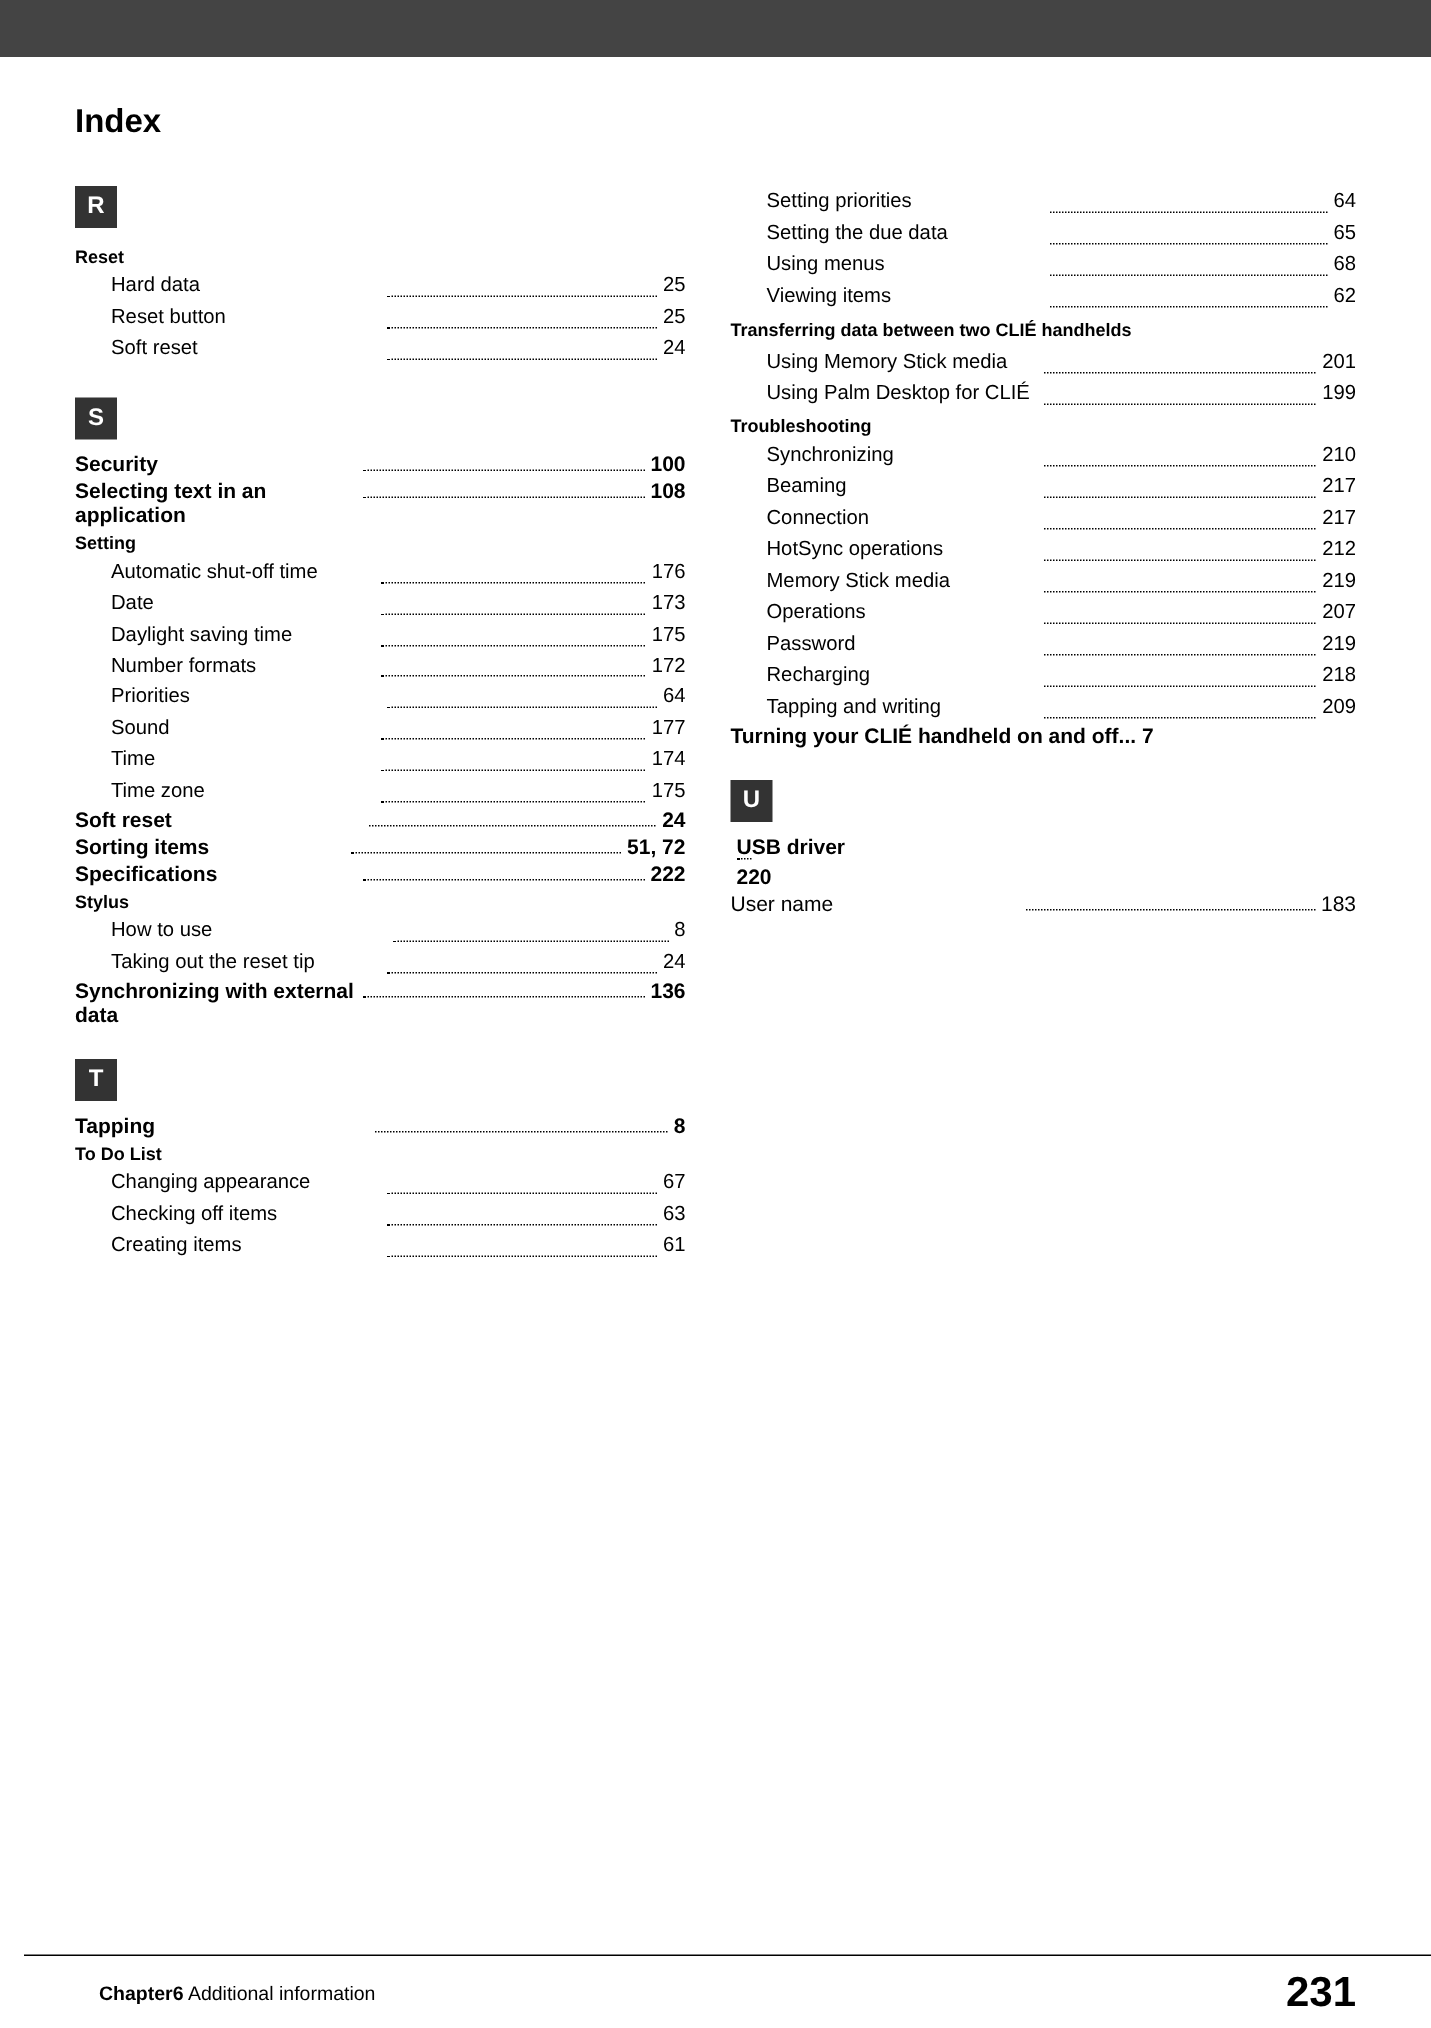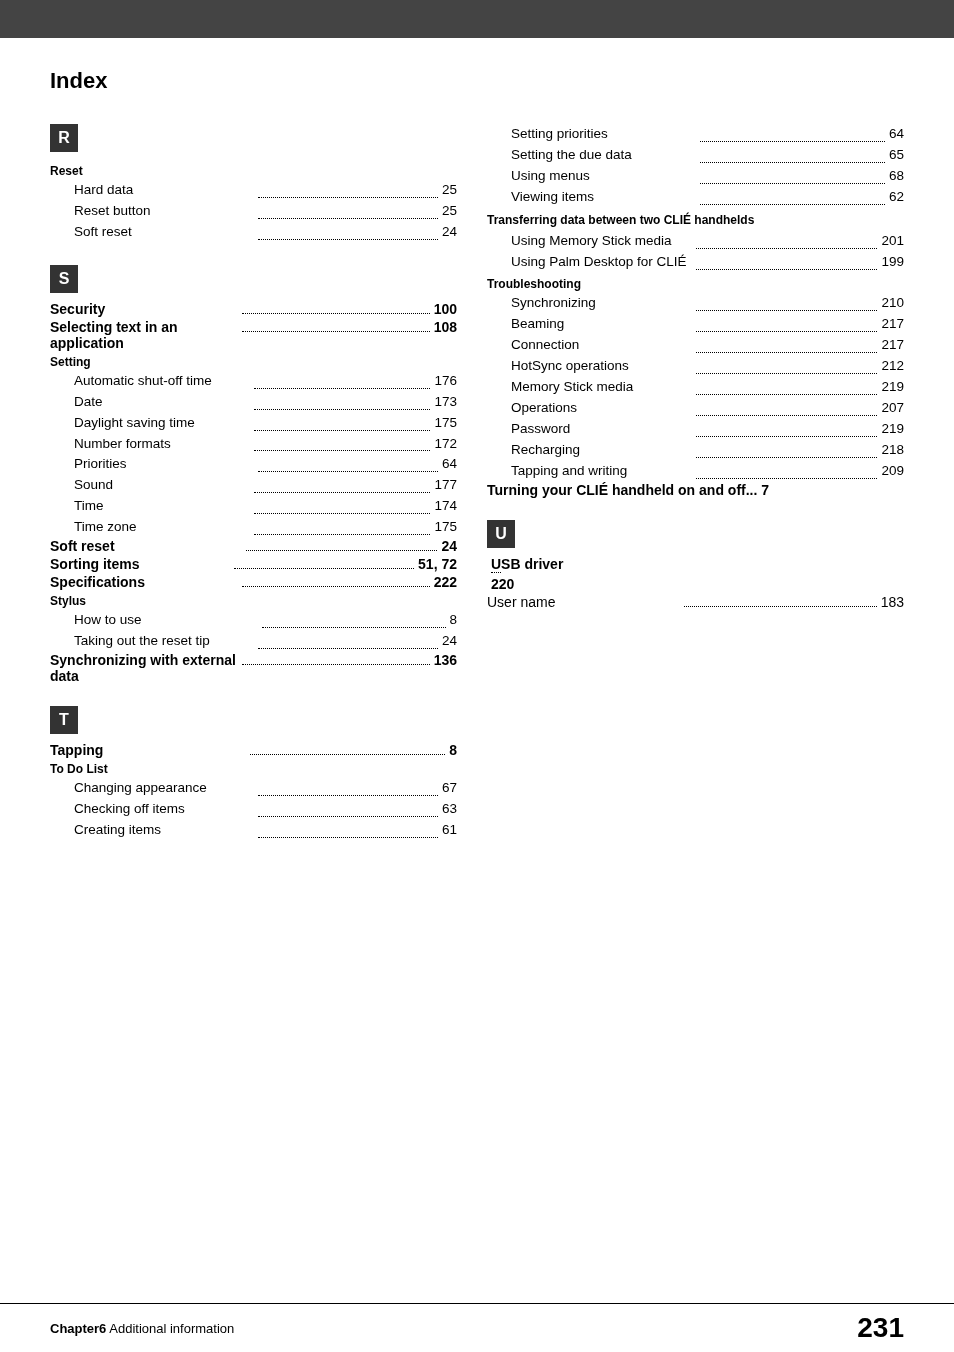--- a/index.html
+++ b/index.html
@@ -90,21 +90,21 @@
     .entry-line {
       display: flex;
       align-items: baseline;
       font-size: 14px;
       margin-bottom: 2px;
     }
 
     .footer {
       position: absolute;
       bottom: 0;
-      left: 0;
+      left: 16px;
       right: 0;
       border-top: 1px solid #000;
       padding: 8px 50px;
       display: flex;
       justify-content: space-between;
       align-items: center;
       font-size: 13px;
     }
 
     .footer-left {

